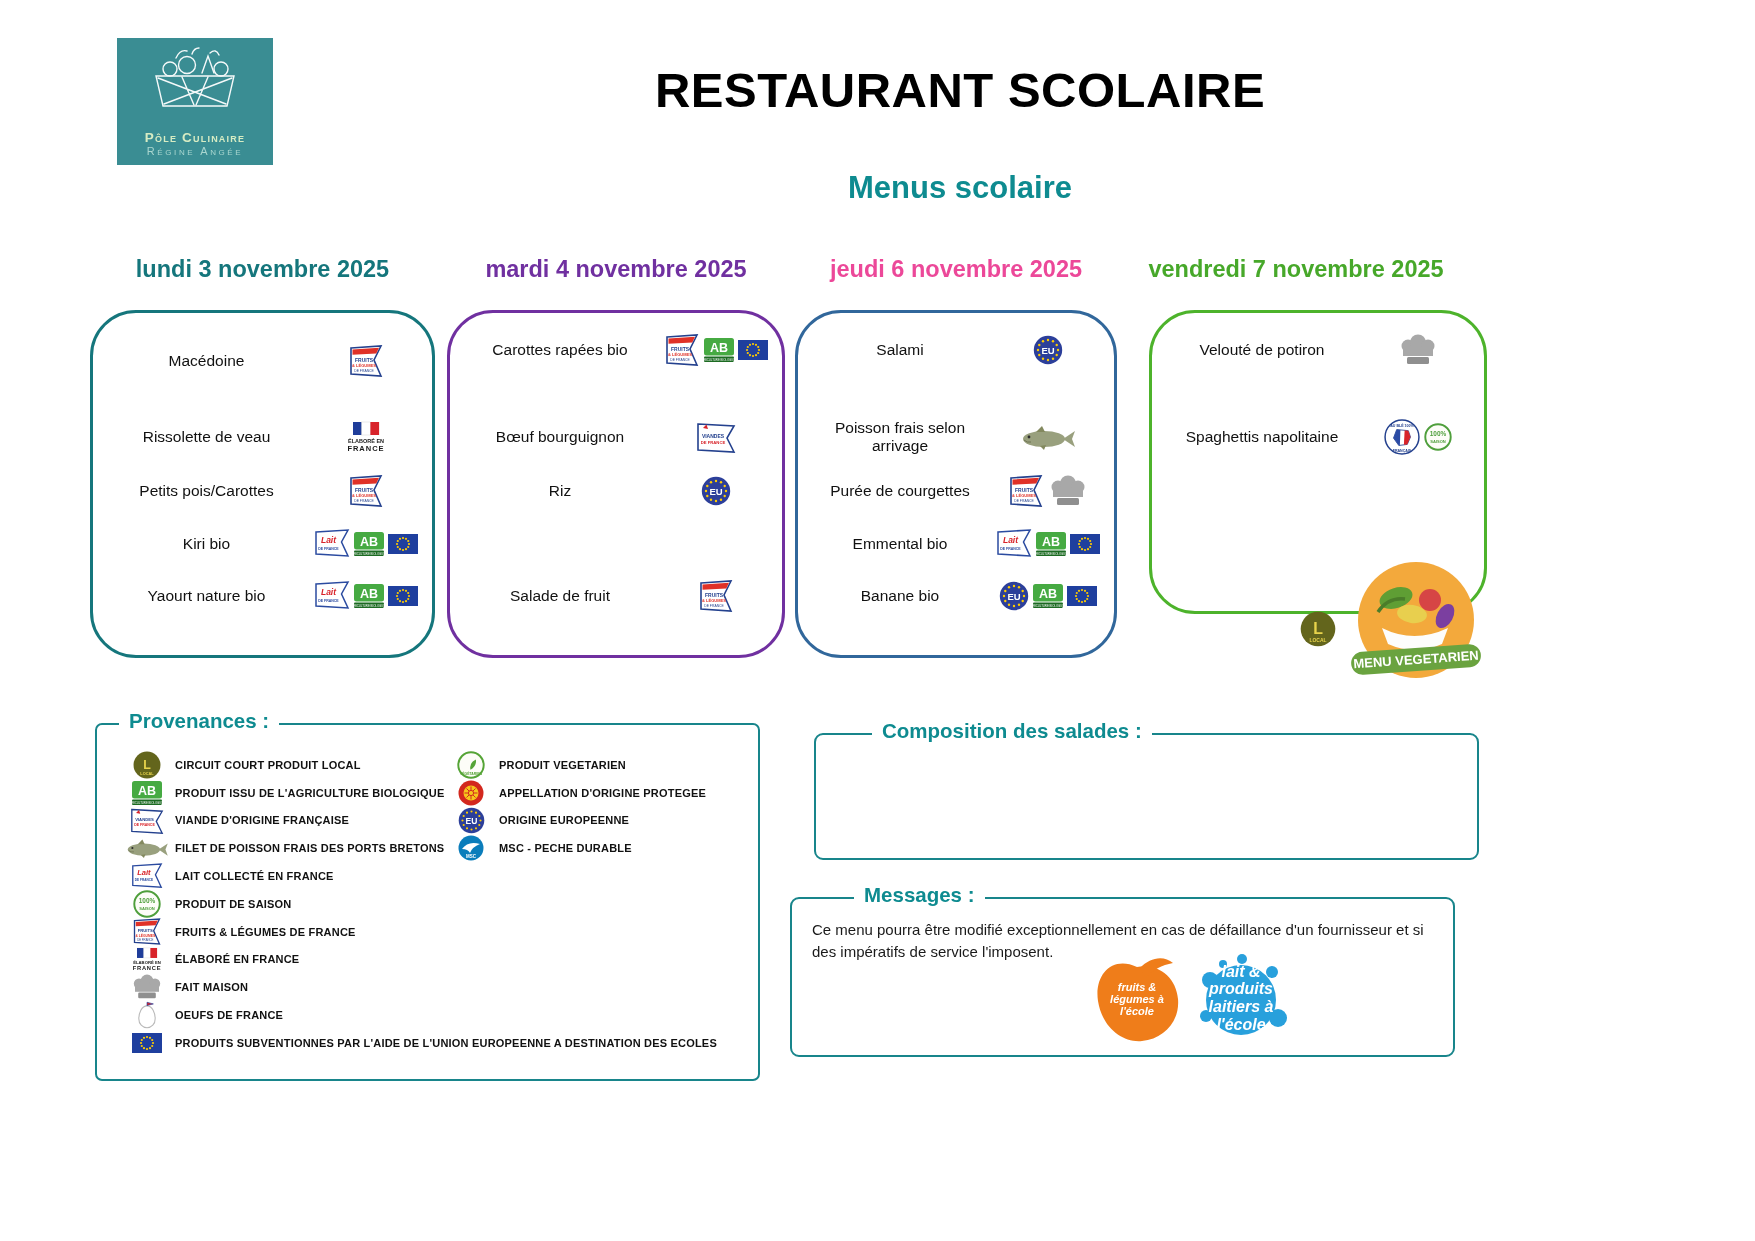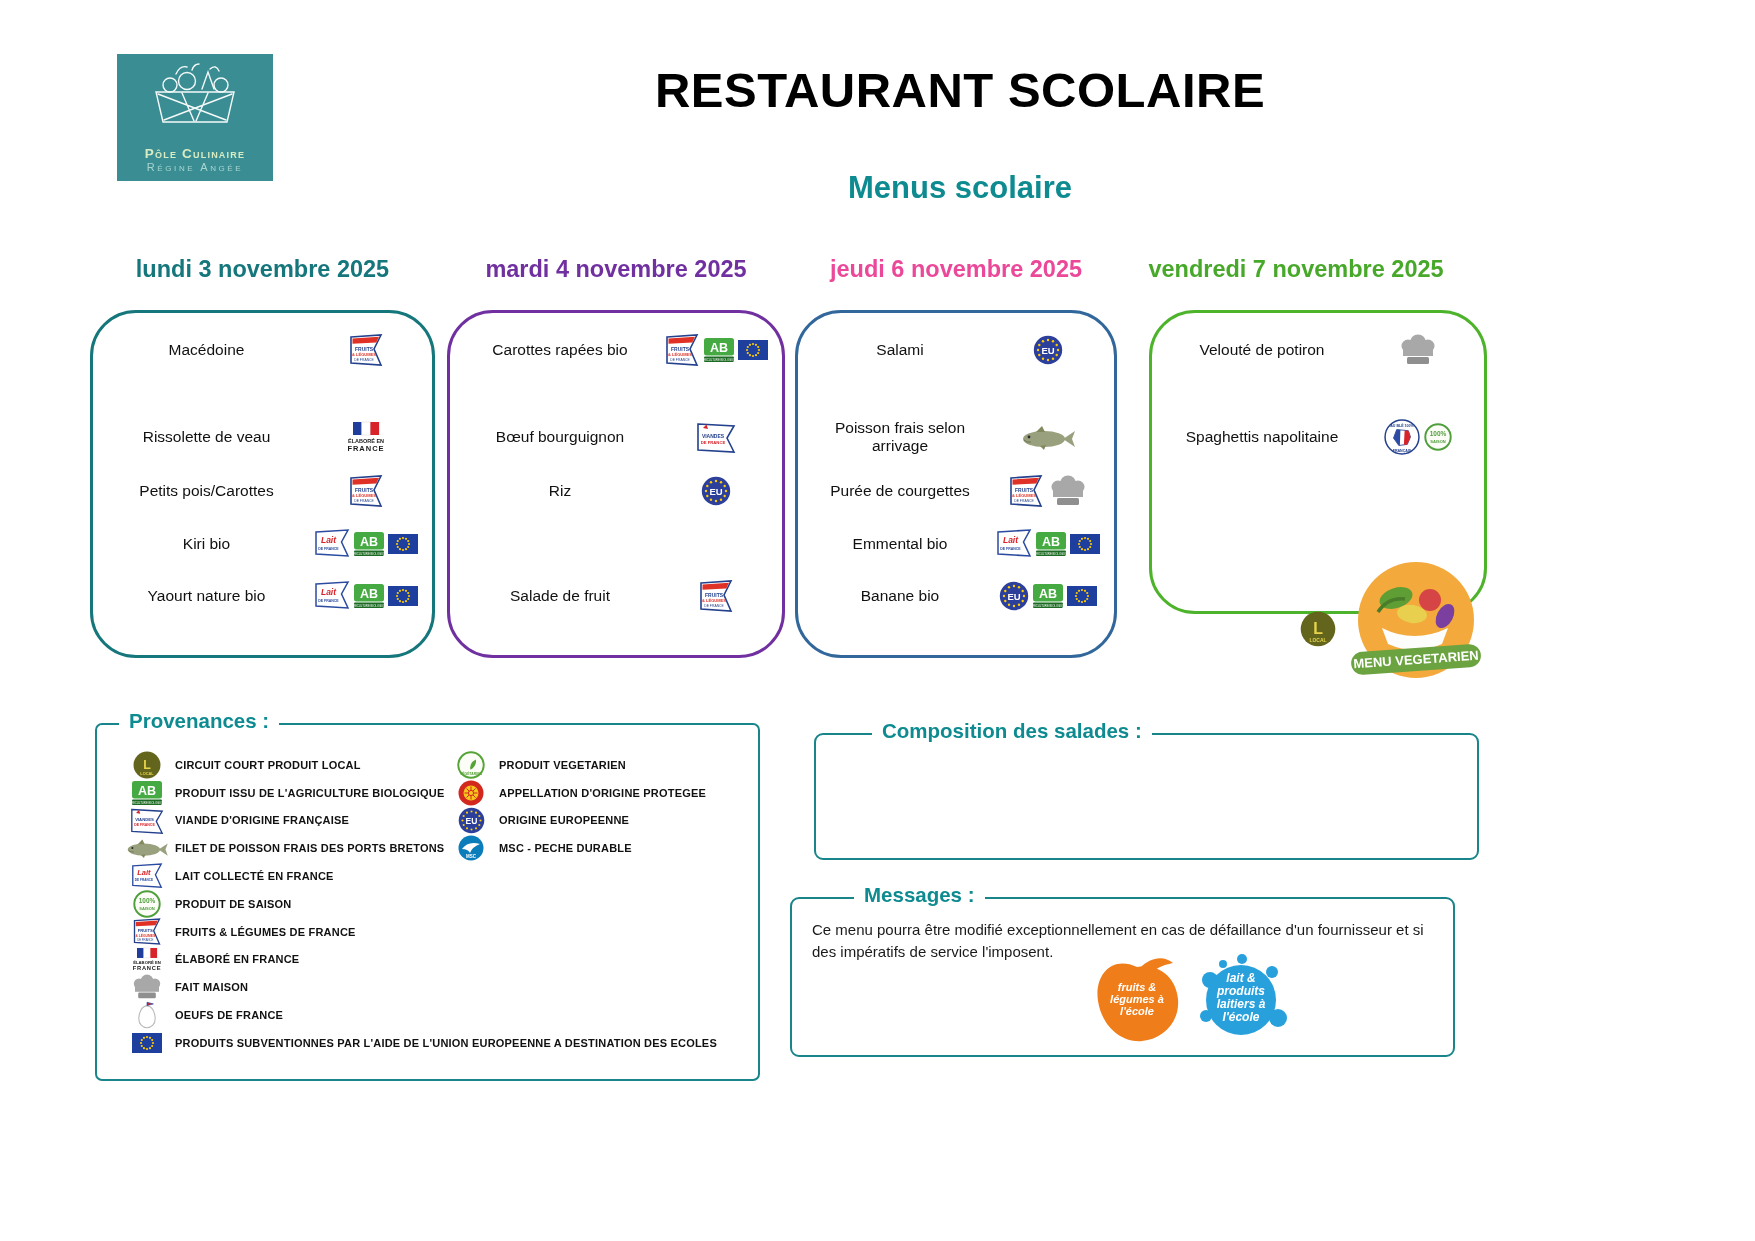--- a/index.html
+++ b/index.html
@@ -2,21 +2,21 @@
 <html><head>
 <meta charset="utf-8">
 <style>
   * { margin:0; padding:0; box-sizing:border-box; }
   html,body { background:#fff; }
   body { font-family:"Liberation Sans", sans-serif; }
   .page { position:relative; width:1755px; height:1241px; background:#fff; overflow:hidden; }
   .abs { position:absolute; }
 
   
-  .logo-box { left:117px; top:38px; width:156px; height:127px; background:#3a8d93;margin-top:16px; }
+  .logo-box { left:117px; top:38px; width:156px; height:127px; background:#3a8d93; }
   .logo-art { position:absolute; top:4px; left:23px; }
   .logo-title { position:absolute; bottom:20px; width:100%; text-align:center; color:#d7ecc3;
                 font-size:13.5px; font-weight:bold; letter-spacing:1.2px; font-variant:small-caps; }
   .logo-sub { position:absolute; bottom:8px; width:100%; text-align:center; color:#a9d6cf;
               font-size:11px; letter-spacing:2.6px; font-variant:small-caps; }
   .main-title { top:62px; left:520px; width:880px; text-align:center; font-size:49px;
                 font-weight:800; color:#000; letter-spacing:0.5px; }
   .subtitle { top:170px; left:520px; width:880px; text-align:center; font-size:31px;
               font-weight:bold; color:#0e8b90; }
 
@@ -72,21 +72,21 @@
 
   <div class="abs main-title">RESTAURANT SCOLAIRE</div>
   <div class="abs subtitle">Menus scolaire</div>
 
   <div class="abs day-head" style="left:90px;width:345px;color:#15767c">lundi 3 novembre 2025</div>
   <div class="abs day-head" style="left:447px;width:338px;color:#7030a0">mardi 4 novembre 2025</div>
   <div class="abs day-head" style="left:795px;width:322px;color:#ec4899">jeudi 6 novembre 2025</div>
   <div class="abs day-head" style="left:1127px;width:338px;color:#47a82a">vendredi 7 novembre 2025</div>
 
   <div class="abs day-box" style="left:90px;width:345px;border-color:#15767c">
-    <div class="menu-row" style="top:17px">
+    <div class="menu-row" style="top:28px">
       <div class="menu-label">Macédoine</div>
       <div class="menu-icons">
         <span class="ic" style="width: 36px; height: 32px;">
             <svg viewBox="0 0 36 32">
               <path d="M3 3 L33 1 L26 15 L33 31 L3 29 Z" fill="#fff" stroke="#24418e" stroke-width="1.6"></path>
               <path d="M4.5 4.5 L31 2.8 L28.3 8.4 L4.5 9.8 Z" fill="#e03127"></path>
               <text x="16" y="16.5" font-size="5" font-weight="bold" fill="#24418e" text-anchor="middle">FRUITS</text>
               <text x="16" y="22.2" font-size="4" font-weight="bold" fill="#e03127" text-anchor="middle">&amp; LÉGUMES</text>
               <text x="16" y="27" font-size="3.4" fill="#24418e" text-anchor="middle">DE FRANCE</text>
             </svg>
@@ -761,16 +761,16 @@
   <div class="abs" style="left:1190px;top:950px;width:102px;height:96px">
     <svg class="blob-logo" viewBox="0 0 102 96" width="102" height="96">
       <circle cx="51" cy="50" r="35" fill="#28a0dc"></circle>
       <circle cx="20" cy="30" r="8" fill="#28a0dc"></circle>
       <circle cx="82" cy="22" r="6" fill="#28a0dc"></circle>
       <circle cx="88" cy="68" r="9" fill="#28a0dc"></circle>
       <circle cx="16" cy="66" r="6" fill="#28a0dc"></circle>
       <circle cx="52" cy="9" r="5" fill="#28a0dc"></circle>
       <circle cx="33" cy="14" r="4" fill="#28a0dc"></circle>
     </svg>
-    <div class="blob-text" style="font-size:12px">lait &amp; produits laitiers à l'école</div>
+    <div class="blob-text" style="font-size:16px">lait &amp; produits laitiers à l'école</div>
   </div>
 
 </div>
 
 </body></html>

